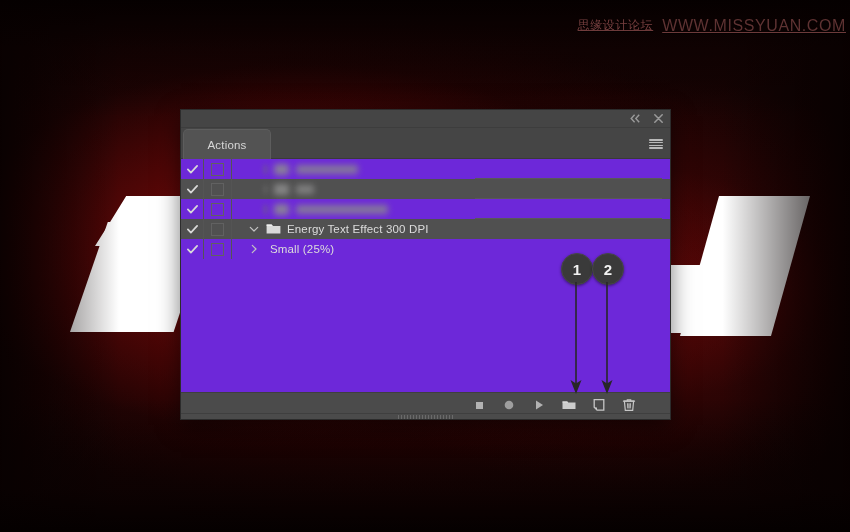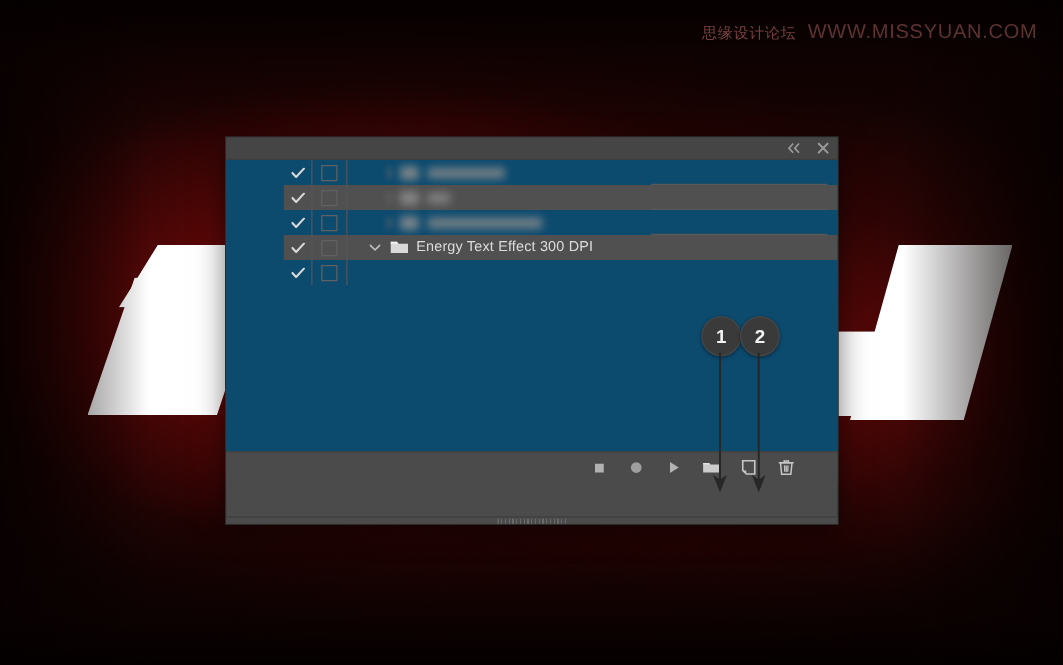--- a/index.html
+++ b/index.html
@@ -40,25 +40,26 @@
   }
   .lf3{ 
     left:680px;top:196px;width:130px;height:140px;
     clip-path:polygon(30% 0%, 100% 0%, 70% 100%, 0% 100%);
   }
   .lf4{ 
     left:660px;top:265px;width:70px;height:68px;
     clip-path:polygon(14% 0%, 100% 0%, 86% 100%, 0% 100%);
   }
   .wm{
-    position:absolute;top:17px;right:20px;
-    display:flex;align-items:flex-end;gap:9px;
+    position:absolute;top:17px;right:4px;
+    display:flex;align-items:flex-start;gap:9px;
     color:#6d3a3a;font-size:11px;letter-spacing:.6px;
     text-shadow:0 1px 0 rgba(0,0,0,.7);
     user-select:none;
+    text-decoration:underline;
   }
   .wm .wm-cn{font-size:12px;color:#7a4040;}
   .wm .wm-url{font-size:16px;color:#5f3232;}
 
   
   .panel{
     position:absolute;left:181px;top:110px;width:489px;height:309px;
     background:#4b4b4b;
     box-shadow:0 0 0 1px #2c2c2c, 0 6px 22px rgba(0,0,0,.55);
   }
@@ -88,21 +89,21 @@
   }
   .hamburger{
     position:absolute;right:7px;top:11px;
     width:14px;height:10px;display:flex;flex-direction:column;justify-content:space-between;
     cursor:pointer;
   }
   .hamburger i{display:block;height:1.6px;background:#b9b9b9;border-radius:1px;}
 
   
   .list{
-    position:relative;height:233px;background:#0c4a6e;overflow:hidden;padding-left:46px;
+    position:relative;height:233px;background:#6d28d9;overflow:hidden;
   }
   .row{
     position:relative;height:20px;display:flex;align-items:center;
     cursor:pointer;
   }
   .row.alt{background:#505050;}
   .c-check{
     width:22px;flex:0 0 22px;display:flex;align-items:center;justify-content:center;
     border-right:1px solid #545454;height:20px;
   }
@@ -206,20 +207,31 @@
           <path d="M9.2 0.8 L5.8 4.5 L9.2 8.2" fill="none" stroke="#9a9a9a" stroke-width="1.4"></path>
         </svg>
       </div>
       <div class="tb-btn">
         <svg width="9" height="9" viewBox="0 0 9 9" aria-hidden="true">
           <path d="M0.8 0.8 L8.2 8.2 M8.2 0.8 L0.8 8.2" stroke="#9a9a9a" stroke-width="1.5" stroke-linecap="round"></path>
         </svg>
       </div>
     </div>
 
+    <div class="panel-tabrow">
+      <div class="tab">
+        <span>Actions</span>
+      </div>
+      <div class="hamburger">
+        <i></i>
+          <i></i>
+          <i></i>
+          <i></i>
+      </div>
+    </div>
 
     <div class="list">
         <div class="row">
           <div class="c-check">
             <span>
               <svg width="11" height="9" viewBox="0 0 11 9">
                 <path d="M0.9 4.4 L3.9 7.6 L10.1 0.9" fill="none" stroke="#d8d8d8" stroke-width="1.7" stroke-linecap="round" stroke-linejoin="round"></path>
               </svg>
             </span>
           </div>
@@ -304,20 +316,28 @@
         <div class="row">
           <div class="c-check">
             <span>
               <svg width="11" height="9" viewBox="0 0 11 9">
                 <path d="M0.9 4.4 L3.9 7.6 L10.1 0.9" fill="none" stroke="#d8d8d8" stroke-width="1.7" stroke-linecap="round" stroke-linejoin="round"></path>
               </svg>
             </span>
           </div>
           <div class="c-toggle">
             <span class="togglebox"></span>
+          </div>
+          <div class="c-body">
+            <div class="disclosure">
+              <svg width="10" height="10" viewBox="0 0 10 10">
+                <path d="M3.3 1.3 L7 5 L3.3 8.7" fill="none" stroke="#c3c3c3" stroke-width="1.2" stroke-linecap="round" stroke-linejoin="round"></path>
+              </svg>
+            </div>
+            <span class="rowlabel indent">Small (25%)</span>
           </div>
         </div>
       </div>
 
     <div class="panel-footer">
       <div class="fbtn">
         <svg width="16" height="16" viewBox="0 0 16 16" aria-hidden="true">
             <rect x="5" y="5" width="7" height="7" fill="#b2b2b2"></rect>
           </svg>
       </div>

